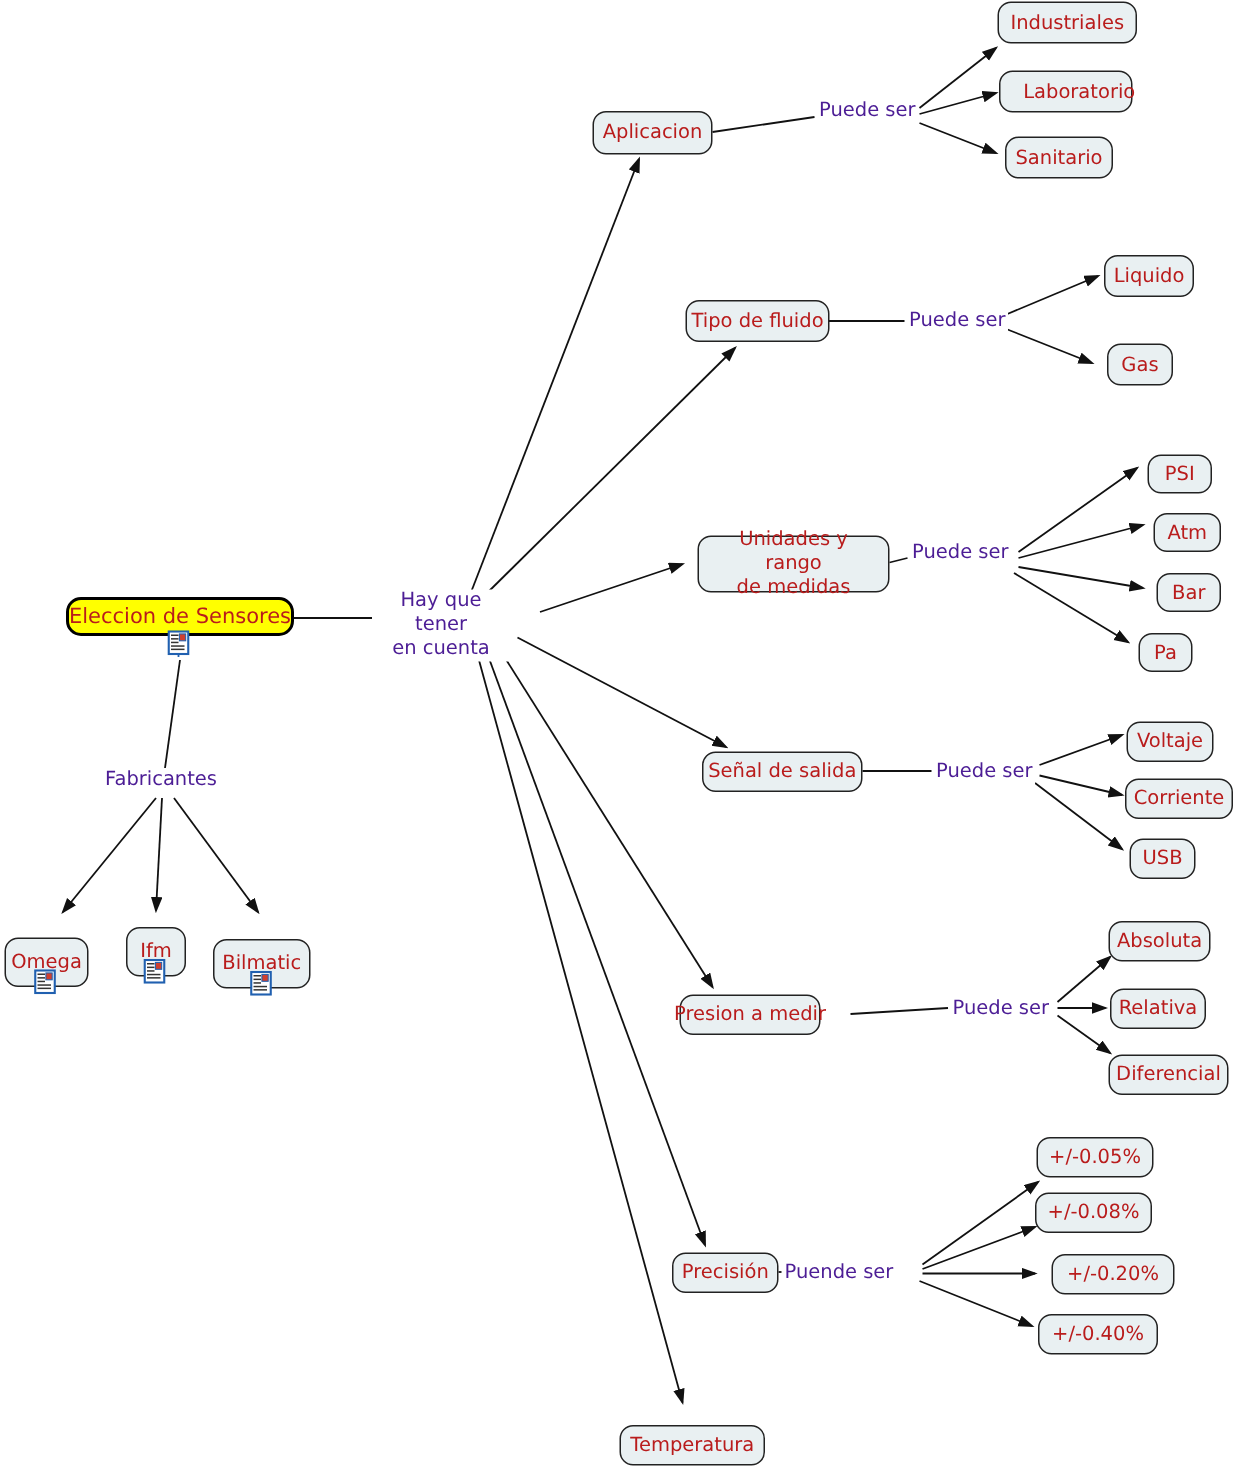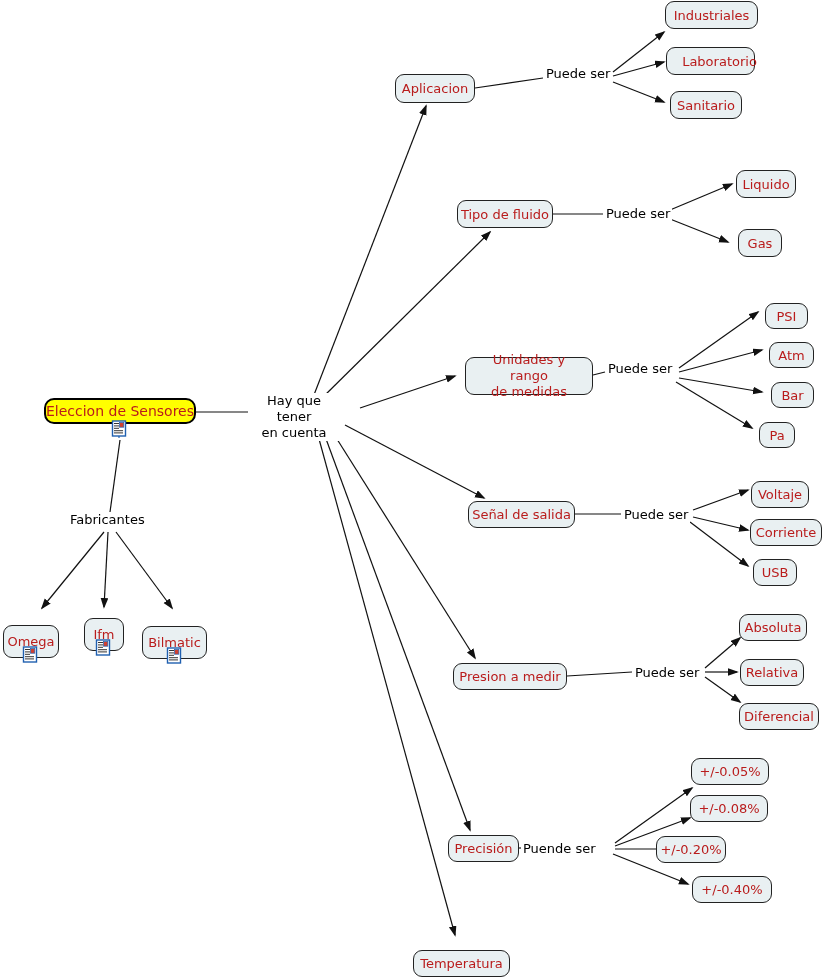--- a/index.html
+++ b/index.html
@@ -52,21 +52,21 @@
     border-radius: 10px;
     font-size: 14px;
     font-weight: normal;
   }
   .node.two-line {
     white-space: normal;
     line-height: 16px;
   }
   .link-label {
     position: absolute;
-    color: #000000;
+    color: #4c1d95;
     font-size: 13px;
     line-height: 16px;
     text-align: center;
     white-space: nowrap;
     background: #ffffff;
     padding: 0 2px;
     z-index: 4;
   }
   .link-label.two-line {
     white-space: normal;
@@ -212,28 +212,28 @@
   <div class="node" style="left:769px; top:342px; width:45px; height:26px;">Atm</div>
   <div class="node" style="left:771px; top:382px; width:43px; height:26px;">Bar</div>
   <div class="node" style="left:759px; top:422px; width:36px; height:26px;">Pa</div>
 
   <div class="node" style="left:468px; top:501px; width:107px; height:27px;">Señal de salida</div>
   <div class="link-label" style="left:622px; top:507px;">Puede ser</div>
   <div class="node" style="left:751px; top:481px; width:58px; height:27px;">Voltaje</div>
   <div class="node" style="left:750px; top:519px; width:72px; height:27px;">Corriente</div>
   <div class="node" style="left:753px; top:559px; width:44px; height:27px;">USB</div>
 
-  <div class="node" style="left:453px; top:663px; width:114px; height:27px;">Presion a medir</div>
+  <div class="node" style="left:453px; top:663px; width:94px; height:27px;">Presion a medir</div>
   <div class="link-label" style="left:633px; top:665px;">Puede ser</div>
   <div class="node" style="left:739px; top:614px; width:68px; height:27px;">Absoluta</div>
   <div class="node" style="left:740px; top:659px; width:64px; height:27px;">Relativa</div>
   <div class="node" style="left:739px; top:703px; width:80px; height:27px;">Diferencial</div>
 
   <div class="node" style="left:448px; top:835px; width:71px; height:27px;">Precisión</div>
   <div class="link-label" style="left:521px; top:841px;">Puende ser</div>
   <div class="node" style="left:691px; top:758px; width:78px; height:27px;">+/-0.05%</div>
   <div class="node" style="left:690px; top:795px; width:78px; height:27px;">+/-0.08%</div>
-  <div class="node" style="left:656px; top:836px; width:70px; height:27px;">+/-0.20%</div>
+  <div class="node" style="left:701px; top:836px; width:82px; height:27px;">+/-0.20%</div>
   <div class="node" style="left:692px; top:876px; width:80px; height:27px;">+/-0.40%</div>
 
   <div class="node" style="left:413px; top:950px; width:97px; height:27px;">Temperatura</div>
 
 </div>
 
 </body></html>

